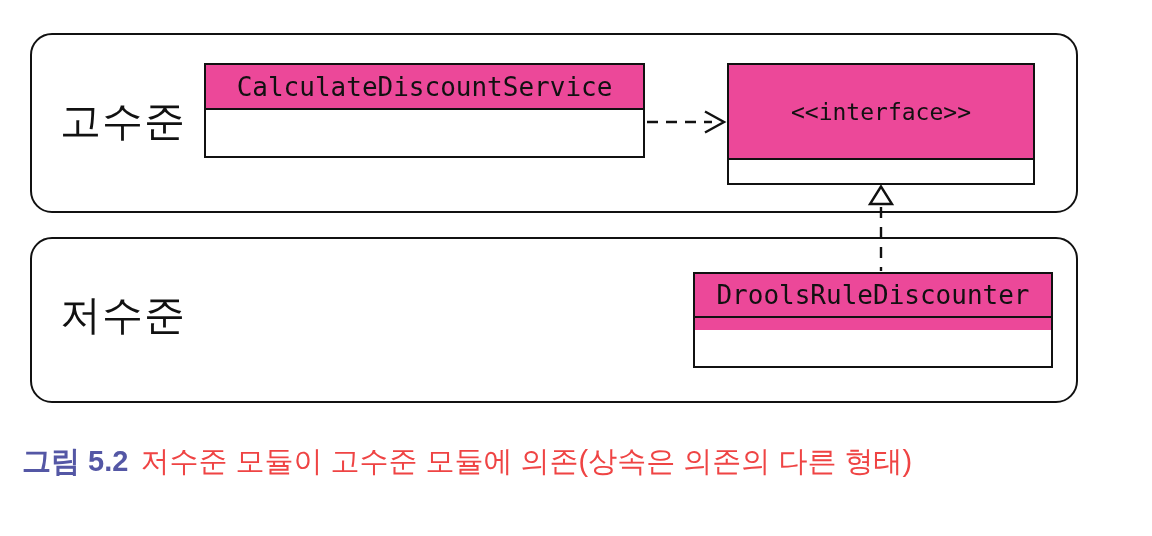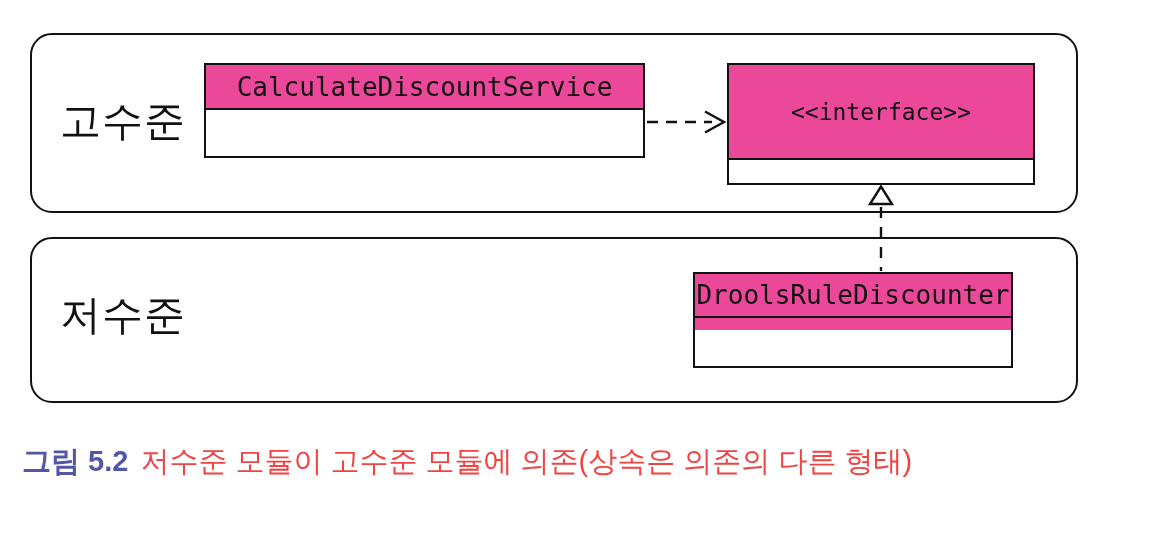--- a/index.html
+++ b/index.html
@@ -55,21 +55,21 @@
     white-space: nowrap;
   }
   .uml-body { flex: 1 1 auto; background: #ffffff; }
   .uml-name { font-size: 26px; line-height: 36px; }
   .uml-stereotype { font-size: 23px; line-height: 32px; }
 
   .box-calc   { left: 204px; top: 63px;  width: 441px; height: 95px; }
   .box-calc .uml-head { height: 45px; }
   .box-iface  { left: 727px; top: 63px;  width: 308px; height: 122px; }
   .box-iface .uml-head { height: 95px; }
-  .box-drools { left: 693px; top: 272px; width: 320px; height: 96px; gap: 12px; }
+  .box-drools { left: 693px; top: 272px; width: 360px; height: 96px; gap: 12px; }
   .box-drools .uml-head { height: 44px; }
 
   
   .connectors {
     position: absolute;
     left: 0; top: 0;
     width: 1152px; height: 536px;
     pointer-events: none;
   }
 

